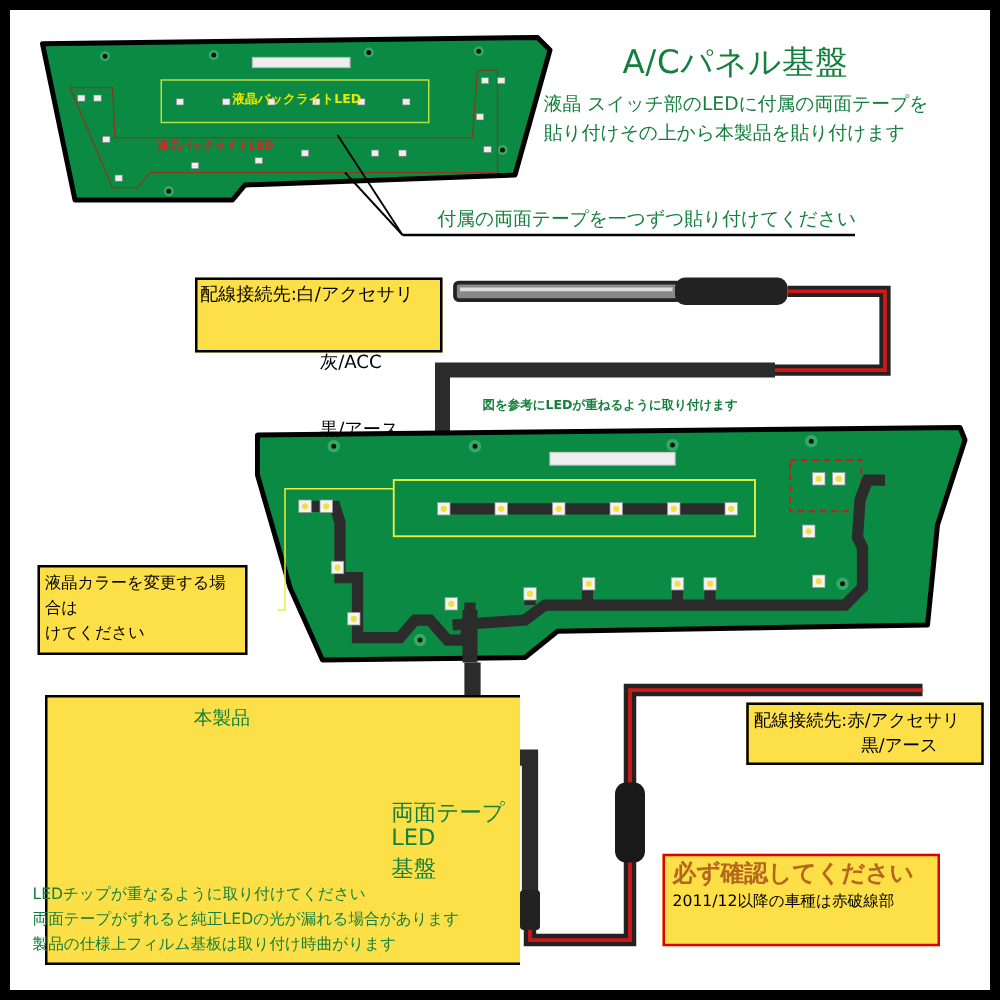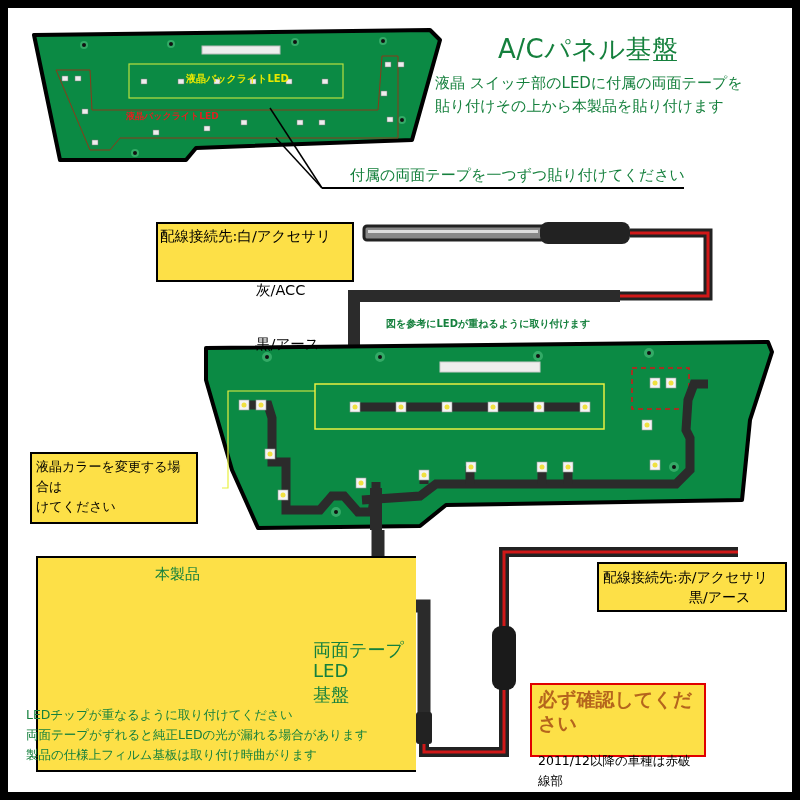--- a/index.html
+++ b/index.html
@@ -17,23 +17,23 @@
   .color-box { left:30px; top:452px; width:168px; height:72px; font-size:13px; line-height:20px; padding:3px 4px; box-sizing:border-box; }
   .product-box { left:36px; top:556px; width:378px; height:212px; }
   .product-title { left:155px; top:565px; font-size:15px; }
   .lbl { font-size:18px; }
   .lbl-tape { left:313px; top:638px; }
   .lbl-led { left:313px; top:660px; }
   .lbl-base { left:313px; top:683px; }
   .notes { left:26px; top:705px; font-size:12.5px; line-height:20px; }
   .wiring2 { left:552px; top:562px; width:190px; height:50px; font-size:14px; line-height:20px; padding:3px 0 3px 4px; box-sizing:border-box;margin-left:45px; }
   .wiring2 .row2 { padding-left:86px; }
-  .warn-box { left:530px; top:683px; width:176px; height:74px; border:2px solid #e00000; padding:2px 6px; box-sizing:border-box; }
+  .warn-box { left:530px; top:683px; width:222px; height:74px; border:2px solid #e00000; padding:2px 6px; box-sizing:border-box; }
   .warn-title { font-size:19px; color:#b5651d; font-weight:bold; line-height:24px; }
-  .warn-body { font-size:12.5px; line-height:20px;margin-top:16px; }
+  .warn-body { font-size:12.5px; line-height:20px; }
   .pcb-label-y { left:186px; top:72px; font-size:10px; color:#e8e800; font-weight:bold; }
   .pcb-label-r { left:126px; top:110px; font-size:9px; color:#e02020; font-weight:bold; }
 </style>
 </head>
 <body>
 
 <div class="canvas"></div>
 
 <svg class="bg" viewBox="0 0 800 800">
 

